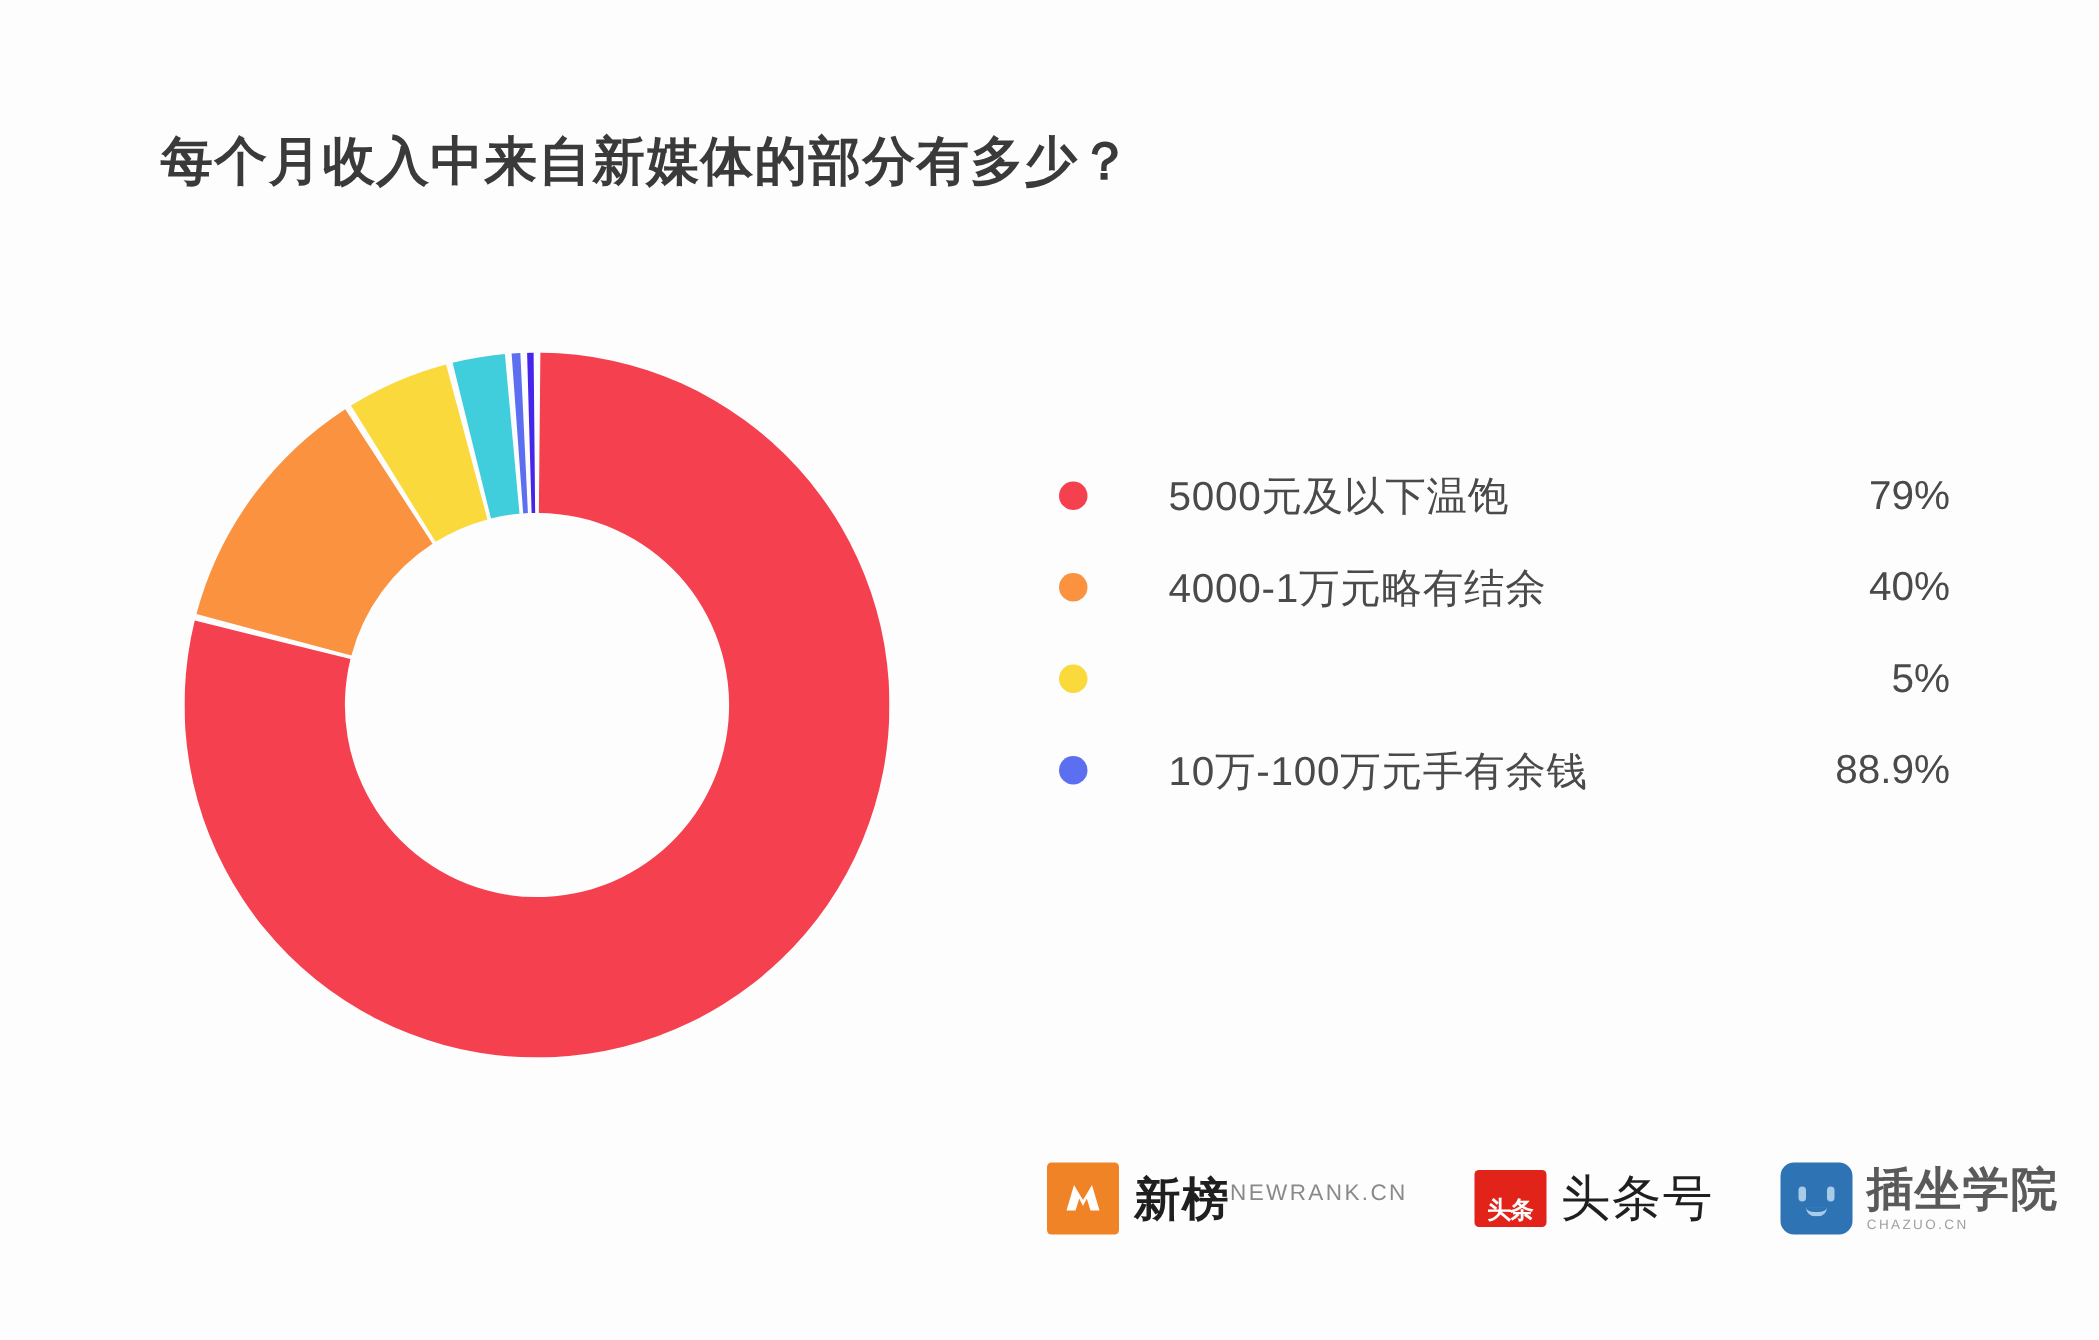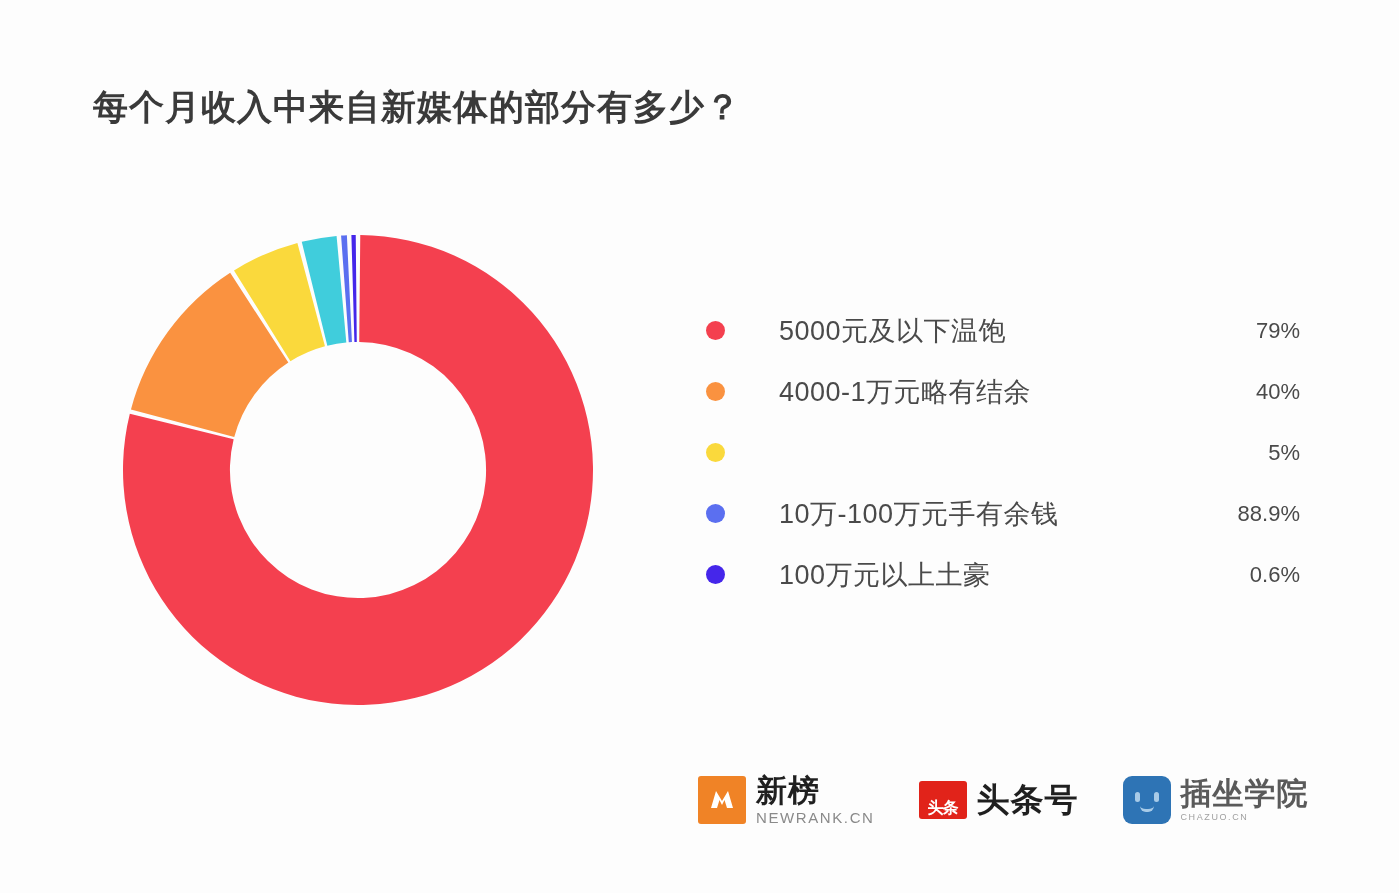--- a/index.html
+++ b/index.html
@@ -14,21 +14,21 @@
   body {
     background: #fdfdfd;
     font-family: "Liberation Sans", "DejaVu Sans", sans-serif;
     color: #3a3a3a;
     position: relative;
   }
 
   
   #chart-title {
     position: absolute;
-    left: 93px;
+    left: 107px;
     top: 84px;
     font-size: 35px;
     font-weight: bold;
     letter-spacing: 1px;
     color: #3a3a3a;
     white-space: nowrap;
   }
 
   
   #donut-wrap {
@@ -61,21 +61,21 @@
   }
   .legend-label {
     font-size: 27px;
     color: #4a4a4a;
     margin-left: 54px;
     white-space: nowrap;
     letter-spacing: 0.5px;
   }
   .legend-value {
     margin-left: auto;
-    font-size: 22px;
+    font-size: 27px;
     color: #4a4a4a;
     font-weight: 500;
     white-space: nowrap;
     min-width: 96px;
     text-align: right;
     padding-right: 6px;
   }
 
   
   #footer-logos {
@@ -90,34 +90,34 @@
 
   
   .mark-newrank {
     width: 48px; height: 48px;
     background: #F08326;
     border-radius: 3px;
     display: flex; align-items: center; justify-content: center;
     flex: 0 0 48px;
   }
   .mark-newrank svg { display:block; }
-  .newrank-text { display: flex; flex-direction: column; line-height: 1; }
+  .newrank-text { display: flex; flex-direction: row; line-height: 1; }
   .newrank-cn { font-size: 31px; font-weight: bold; color: #1f1f1f; letter-spacing: 1px; }
   .newrank-en { font-size: 15px; color: #8a8a8a; letter-spacing: 1.6px; margin-top: 4px; font-family: "Liberation Sans", sans-serif; }
 
   
   .mark-toutiao {
     width: 48px; height: 38px;
     background: #E1231A;
     border-radius: 3px;
     display: flex; align-items: flex-end; justify-content: center;
     flex: 0 0 48px;
   }
   .mark-toutiao span { color: #fff; font-size: 16px; font-weight: bold; letter-spacing: -1px; }
-  .toutiao-cn { font-size: 33px; font-weight: bold; color: #1f1f1f; letter-spacing: 1px; }
+  .toutiao-cn { font-size: 33px; font-weight: normal; color: #1f1f1f; letter-spacing: 1px; }
 
   
   .mark-chazuo {
     width: 48px; height: 48px;
     background: #2E74B5;
     border-radius: 9px;
     position: relative;
     flex: 0 0 48px;
   }
   .mark-chazuo .eye {
@@ -173,25 +173,20 @@
     <span class="legend-value">5%</span>
   </div>
 
 
   <div class="legend-row">
     <span class="legend-swatch" style="background: rgb(91, 111, 240);"></span>
     <span class="legend-label">10万-100万元手有余钱</span>
     <span class="legend-value">88.9%</span>
   </div>
 
-  <div class="legend-row">
-    <span class="legend-swatch" style="background: rgb(69, 38, 234);"></span>
-    <span class="legend-label">100万元以上土豪</span>
-    <span class="legend-value">0.6%</span>
-  </div>
 
 </div>
 
 <div id="footer-logos">
 
   <div class="logo-unit">
     <span class="mark-newrank">
       <svg width="34" height="34" viewBox="0 0 34 34" aria-hidden="true">
         <path d="M6 25 L11 8 L17 18 L23 8 L28 25 L22 25 L19.5 17 L17 22 L14.5 17 L12 25 Z" fill="#ffffff"></path>
       </svg>

